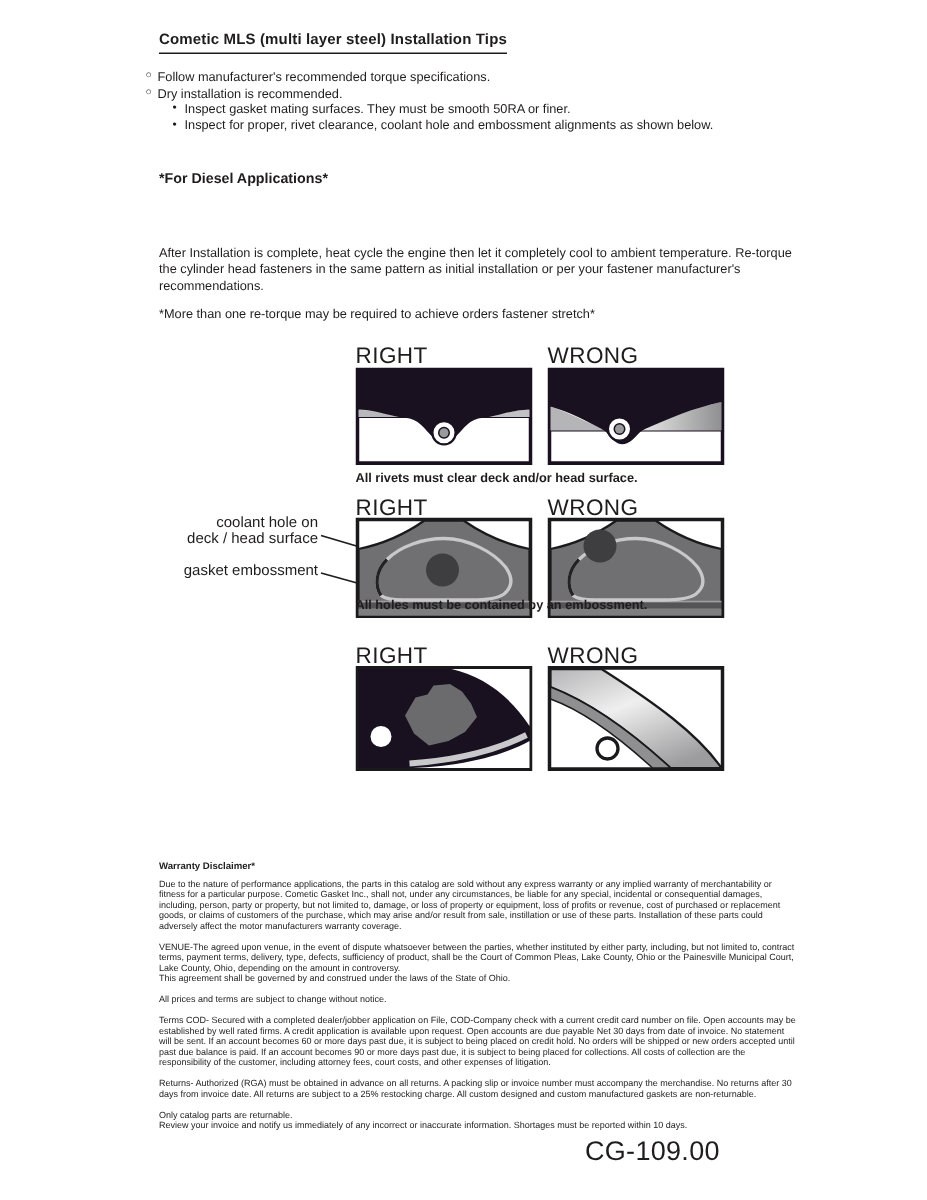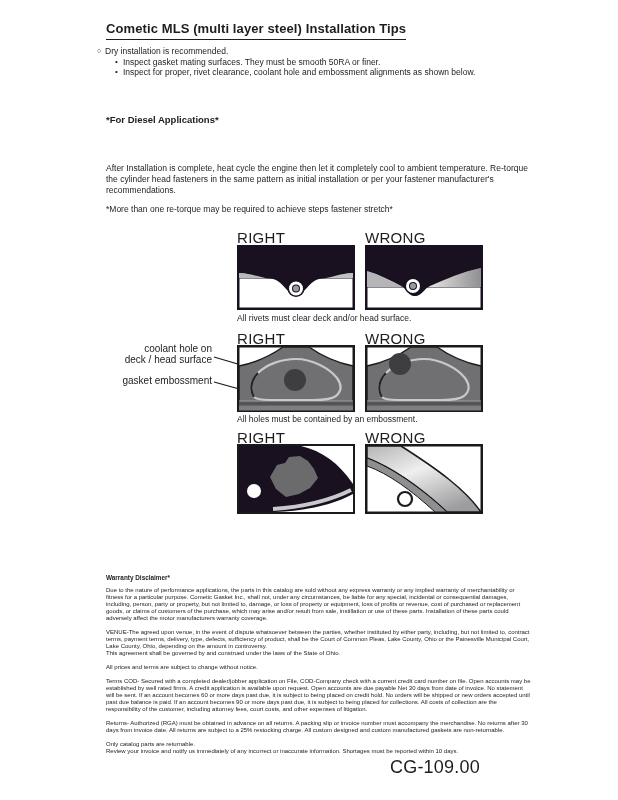--- a/index.html
+++ b/index.html
@@ -8,71 +8,75 @@
     width:618px;height:800px;
     background:#ffffff;
     font-family:"Liberation Sans", sans-serif;
     color:#1f1c1d;
     overflow:hidden;
     margin:0 auto;
   }
   .abs{position:absolute;}
   .title{
     top:21px;left:106px;
-    font-size:13px;font-weight:bold;
+    font-size:10px;font-weight:bold;
     border-bottom:1.4px solid #1f1c1d;
     padding-bottom:2.5px;
     letter-spacing:.1px;
     display:inline-block;
   }
   .bullets{top:46px;left:97px;width:440px;font-size:8.5px;line-height:10.7px;}
   .bullet-row{display:flex;}
   .bullet-marker{width:8px;flex:0 0 8px;font-size:7px;line-height:10.7px;text-align:left;}
   .sub{margin-left:18px;}
   .sub .bullet-marker{font-size:8px;}
   .diesel-heading{top:114px;left:106px;font-size:9.5px;font-weight:bold;}
   .para{left:106px;width:426px;font-size:8.5px;line-height:10.8px;}
   .p1{top:133px;}
   .p2{top:163px;}
   .p3{top:204px;}
   .rw-label{width:118px;text-align:left;font-size:15px;letter-spacing:.3px;color:#1f1c1d;}
-  .caption{font-size:8.5px;font-weight:normal;line-height:10px;}
+  .caption{font-size:8.5px;font-weight:bold;line-height:10px;}
   .pre{white-space:pre-line;}
   .panel{display:block;}
   .ann-label{width:106px;text-align:right;font-size:10px;line-height:11px;}
   .warranty-heading{top:574px;left:106px;font-size:6.4px;font-weight:bold;}
   .warranty-body{top:587px;left:106px;width:426px;font-size:6px;line-height:7px;}
   .warranty-body p{margin:0 0 7px 0;}
   .footer-code{top:757px;left:390px;font-size:18px;letter-spacing:.2px;}
 </style>
 </head>
 <body>
 
 <div class="page">
 
   <div class="abs title">Cometic MLS (multi layer steel) Installation Tips</div>
 
   <div class="abs bullets">
     <div class="bullet-row">
       <span class="bullet-marker">○</span>
+      <span>Follow manufacturer's recommended torque specifications.</span>
+    </div>
+    <div class="bullet-row">
+      <span class="bullet-marker">○</span>
       <span>Dry installation is recommended.</span>
     </div>
     <div class="bullet-row sub">
       <span class="bullet-marker">•</span>
       <span>Inspect gasket mating surfaces.  They must be smooth 50RA or finer.</span>
     </div>
     <div class="bullet-row sub">
       <span class="bullet-marker">•</span>
       <span>Inspect for proper, rivet clearance, coolant hole and embossment alignments as shown below.</span>
     </div>
   </div>
 
   <div class="abs diesel-heading">*For Diesel Applications*</div>
   <div class="abs para p2">After Installation is complete, heat cycle the engine then let it completely cool to ambient temperature. Re-torque the cylinder head fasteners in the same pattern as initial installation or per your fastener manufacturer's recommendations.</div>
-  <div class="abs para p3">*More than one re-torque may be required to achieve steps fastener stretch*</div>
+  <div class="abs para p3">*More than one re-torque may be required to achieve orders fastener stretch*</div>
 
   <div class="abs rw-label" style="top:229px;left:237px;">RIGHT</div>
   <div class="abs rw-label" style="top:229px;left:365px;">WRONG</div>
 
   <svg class="abs panel" style="top:245px;left:237px;" width="118" height="65" viewBox="0 0 118 65">
     <rect x="1.25" y="1.25" width="115.5" height="62.5" fill="#ffffff" stroke="#191020" stroke-width="2.5"></rect>
     <line x1="2" y1="33" x2="116" y2="33" stroke="#191020" stroke-width="1.2"></line>
     <path d="M2,33 L2,28 C14,29 24,31 36,33 Z" fill="#b9b9bb"></path>
     <path d="M116,33 L116,28 C104,29 94,31 82,33 Z" fill="#c2c2c4"></path>
     <path d="M2,2 H116 V28 C103,28.5 93,33 85,33.5 C76,34 72,41 66,47 C62,51 56,51 52,47 C46,41 42,34 33,33.5 C25,33 15,28.5 2,28 Z" fill="#191020"></path>
@@ -127,21 +131,21 @@
     <rect x="1.25" y="1.25" width="115.5" height="64.5" fill="#ffffff" stroke="#1a1a1c" stroke-width="2.5"></rect>
     <path d="M2,21 C22,17 36,9 46,2 H72 C82,9 96,17 116,21 V65 H2 Z" fill="#707072" stroke="#1a1a1c" stroke-width="1.5"></path>
     <rect x="2" y="55.5" width="114" height="1.2" fill="#9e9ea0"></rect>
     <rect x="2" y="56.7" width="114" height="4" fill="#545456"></rect>
     <rect x="2" y="60.7" width="114" height="4.8" fill="#7e7e80"></rect>
     <path d="M17,52 C13,46 13,36 21,28 C30,19 45,14 59,14 C75,14 92,23 100,33 C105,40 105,46 99,51 C95,54 87,55 77,55 H32 C25,55 20,54.5 17,52 Z" fill="none" stroke="#c8c8ca" stroke-width="2.2"></path>
     <path d="M17,52 C13,46 13,36 21,28" fill="none" stroke="#232325" stroke-width="2.2"></path>
     <circle cx="35" cy="19" r="11" fill="#3e3e40"></circle>
   </svg>
 
-  <div class="abs caption" style="top:414px;left:237px;">All holes must be contained by an embossment.</div>
+  <div class="abs caption" style="top:398px;left:237px;">All holes must be contained by an embossment.</div>
 
   <div class="abs rw-label" style="top:429px;left:237px;">RIGHT</div>
   <div class="abs rw-label" style="top:429px;left:365px;">WRONG</div>
 
   <svg class="abs panel" style="top:444px;left:237px;" width="118" height="70" viewBox="0 0 118 70">
     <rect x="1.25" y="1.25" width="115.5" height="67.5" fill="#ffffff" stroke="#1a1a1c" stroke-width="2.5"></rect>
     <rect x="2" y="2" width="114" height="66" fill="#191020"></rect>
     <path d="M64,2 H116 V40 C102,19 85,7 64,2 Z" fill="#ffffff"></path>
     <path d="M116,50 V68 H38 C68,67 96,61 116,50 Z" fill="#ffffff"></path>
     <path d="M33,33 L40,21 L48,19 L52,13 L63,12 L71,17 L77,25 L81,34 L73,44 L62,50 L49,53 L39,45 Z" fill="#6b6b6d"></path>

